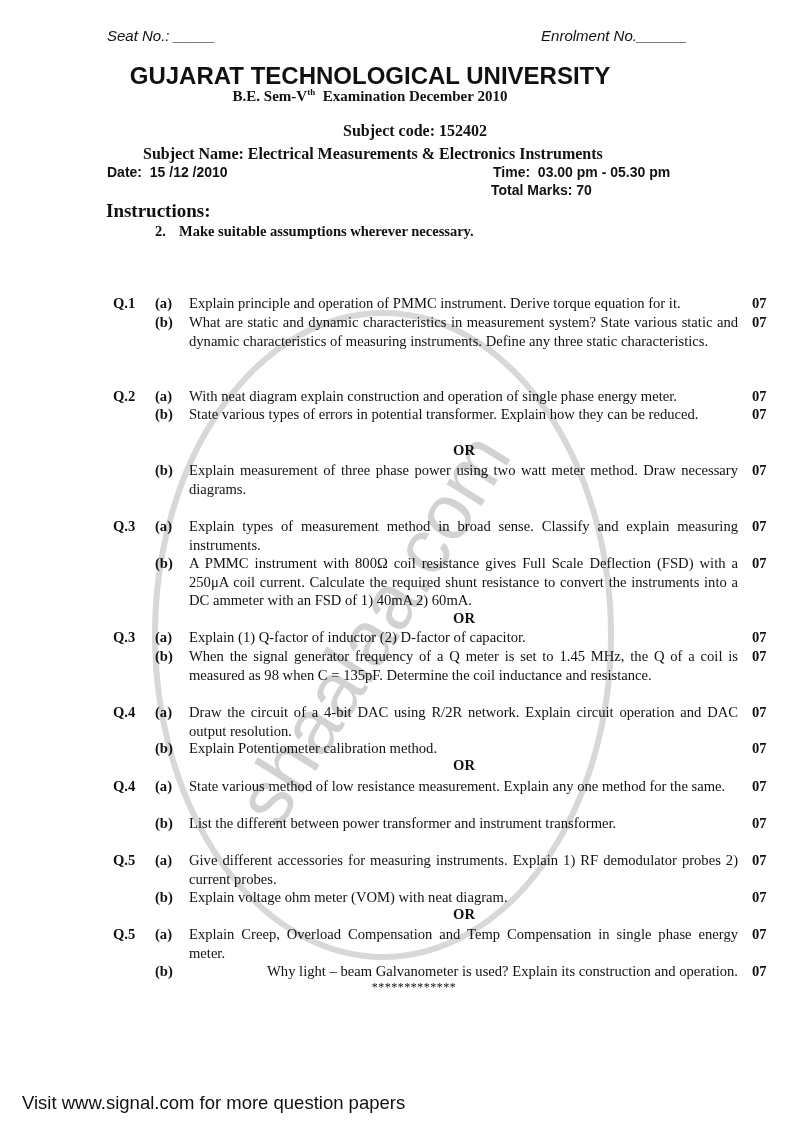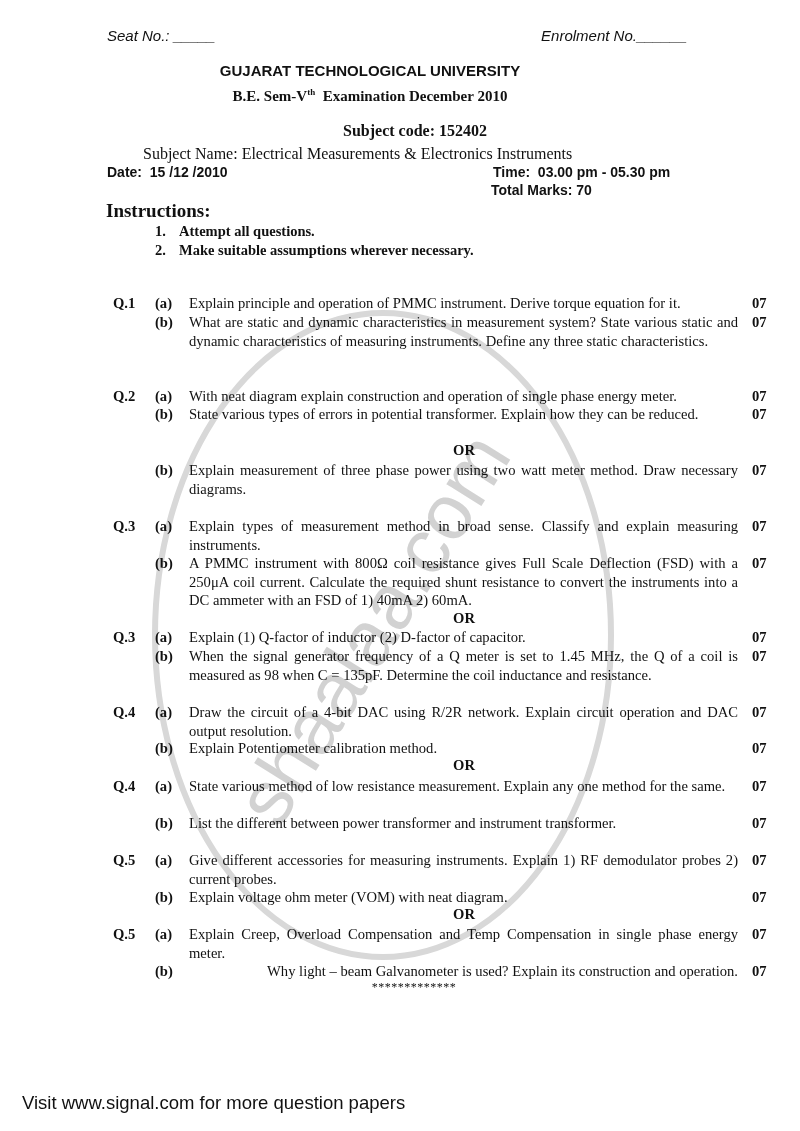--- a/index.html
+++ b/index.html
@@ -4,25 +4,25 @@
 <style>
   html, body { margin: 0; padding: 0; background: #ffffff; }
   body { width: 800px; height: 1131px; position: relative; overflow: hidden; color: #111; }
   .sans { font-family: "Liberation Sans", sans-serif; }
   .serif { font-family: "Liberation Serif", serif; }
   .abs { position: absolute; }
 
   .seat { left: 107px; top: 27px; font-size: 15px; font-style: italic; }
   .enrol { right: 113px; top: 27px; font-size: 15px; font-style: italic; }
 
-  .uni { left: 0; width: 740px; top: 62px; text-align: center; font-size: 15px; font-weight: bold; padding-left: 0; }
+  .uni { left: 0; width: 740px; top: 62px; text-align: center; font-size: 24px; font-weight: bold; padding-left: 0; }
   .exam { left: 0; width: 740px; top: 87px; text-align: center; font-size: 15px; font-weight: bold; }
   .exam sup { font-size: 9px; }
   .subcode { left: 0; width: 830px; top: 122px; text-align: center; font-size: 16px; font-weight: bold; }
-  .subname { left: 143px; top: 145px; font-size: 16px; font-weight: normal; white-space: nowrap; }
+  .subname { left: 143px; top: 145px; font-size: 16px; font-weight: bold; white-space: nowrap; }
   .date { left: 107px; top: 164px; font-size: 14px; font-weight: bold; }
   .time { left: 493px; top: 164px; font-size: 14px; font-weight: bold; }
   .marks { left: 491px; top: 182px; font-size: 14px; font-weight: bold; }
 
   .instr-title { left: 106px; top: 200px; font-size: 19px; font-weight: bold; }
   .instr-list { left: 155px; top: 222px; font-size: 14.5px; font-weight: bold; margin: 0; padding: 0; list-style: none; }
   .instr-list li { height: 19px; line-height: 19px; }
   .instr-list .num { display: inline-block; width: 24px; }
   .row { position: absolute; left: 0; width: 800px; font-family: "Liberation Serif", serif; font-size: 14.6px; line-height: 18.5px; }
   .qno { position: absolute; left: 113px; font-weight: bold; }
@@ -52,21 +52,20 @@
   <span>B.E. Sem-V</span><sup>th</sup><span style="white-space:pre">  Examination December 2010</span>
 </div>
 <div class="abs serif subcode">Subject code: 152402</div>
 <div class="abs serif subname">Subject Name: Electrical Measurements &amp; Electronics Instruments</div>
 <div class="abs sans date" style="white-space:pre">Date:  15 /12 /2010</div>
 <div class="abs sans time" style="white-space:pre">Time:  03.00 pm - 05.30 pm</div>
 <div class="abs sans marks">Total Marks: 70</div>
 
 <div class="abs serif instr-title">Instructions:</div>
 <ul class="abs serif instr-list">
-  <li><span class="num">1.</span><span>Attempt all questions.</span></li>
   <li><span class="num">2.</span><span>Make suitable assumptions wherever necessary.</span></li>
 </ul>
 
 <div class="row" style="top:294px">
   <span class="qno">Q.1</span>
   <span class="part">(a)</span>
   <span class="qtext">Explain principle and operation of PMMC instrument. Derive torque equation for it.</span>
   <span class="qmarks">07</span>
 </div>
 <div class="row" style="top:313px">

